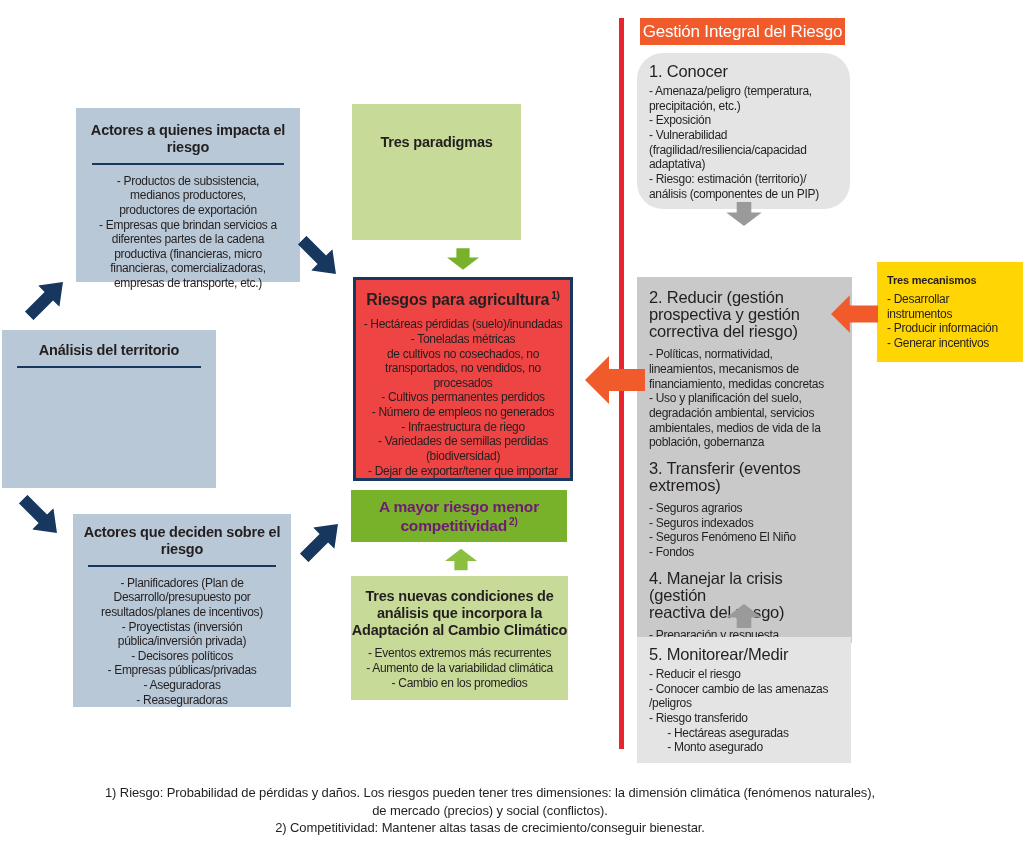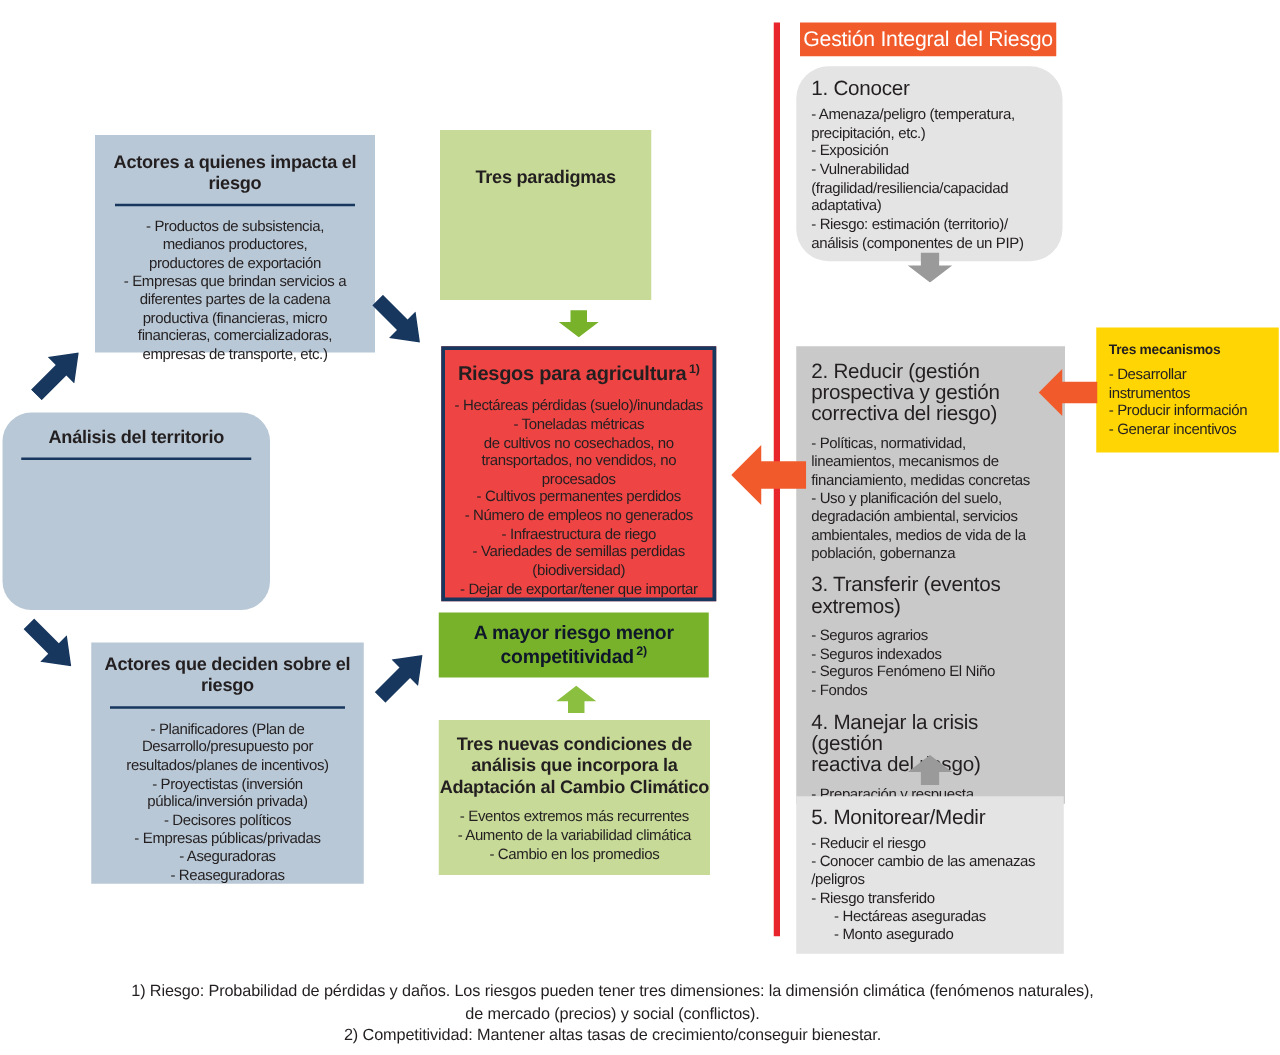--- a/index.html
+++ b/index.html
@@ -11,35 +11,35 @@
   .line { white-space:pre-wrap; }
   .body { font-size:12px; line-height:1.22; letter-spacing:-0.3px; }
   .center { text-align:center; }
 
   
   .bluebox { background:var(--bluegray,#b9c8d6); }
   .btitle { font-size:14.5px; font-weight:700; letter-spacing:-0.2px; line-height:1.16; text-align:center; }
   .rule { height:2px; background:var(--navy,#17375e); margin:7px auto 9px auto; width:86%; }
 
   #box-impacted { left:76px; top:108px; width:224px; height:174px; padding-top:14px; }
-  #box-territory { left:2px; top:330px; width:214px; height:158px; padding-top:12px;border-radius:23px; }
+  #box-territory { left:2px; top:330px; width:214px; height:158px; padding-top:12px; }
   #box-deciders { left:73px; top:514px; width:218px; min-height:191px; padding-top:10px; }
 
   
   .greenbox { background:var(--lightgreen,#c7da97); }
   #box-paradigms { left:352px; top:104px; width:169px; height:136px; padding-top:30px; }
   #box-paradigms .btitle { margin-bottom:12px; }
   #box-risks { left:353px; top:277px; width:220px; height:204px; background:#ef4444;
                border:3px solid var(--navy,#17375e); padding-top:10px; }
   #box-risks .rtitle { font-size:16px; font-weight:700; letter-spacing:-0.2px; text-align:center; margin-bottom:8px; }
   .sup { font-size:10px; vertical-align:super; margin-left:2px; }
   #box-risks .body { line-height:1.22; }
   #box-comp { left:351px; top:490px; width:216px; height:52px; background:var(--green,#78b22a);
               padding-top:8px; text-align:center; }
-  #box-comp .gtitle { font-size:15.5px; font-weight:700; letter-spacing:-0.2px; line-height:1.15; color:#0f172a; }
+  #box-comp .gtitle { font-size:15.5px; font-weight:700; letter-spacing:-0.2px; line-height:1.15; color:#701a75; }
   #box-newcond { left:351px; top:576px; width:217px; height:124px; padding-top:12px; }
   #box-newcond .btitle { margin-bottom:8px; }
 
   
   #red-line { left:619px; top:18px; width:5px; height:731px; background:var(--redline,#e8242c); z-index:1; }
   #header-orange { left:640px; top:18px; width:205px; height:27px; background:var(--orange,#f15b2b);
                    color:#fff; font-size:17px; text-align:center; line-height:27px; letter-spacing:-0.2px; }
   .graybox1 { background:var(--gray1,#e4e4e4); }
   .graybox2 { background:var(--gray2,#c9c9c9); }
   #box-know { left:637px; top:53px; width:213px; min-height:146px; padding:10px 10px 8px 12px;border-radius:26px; }

